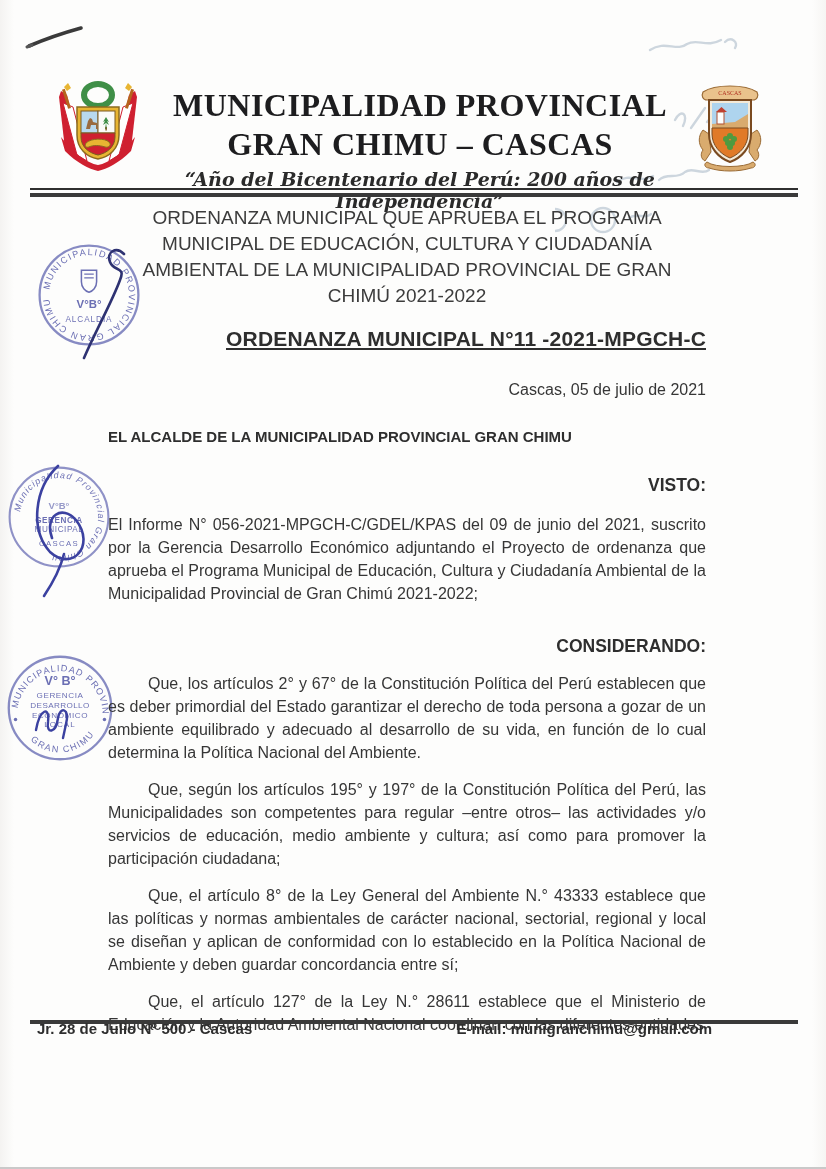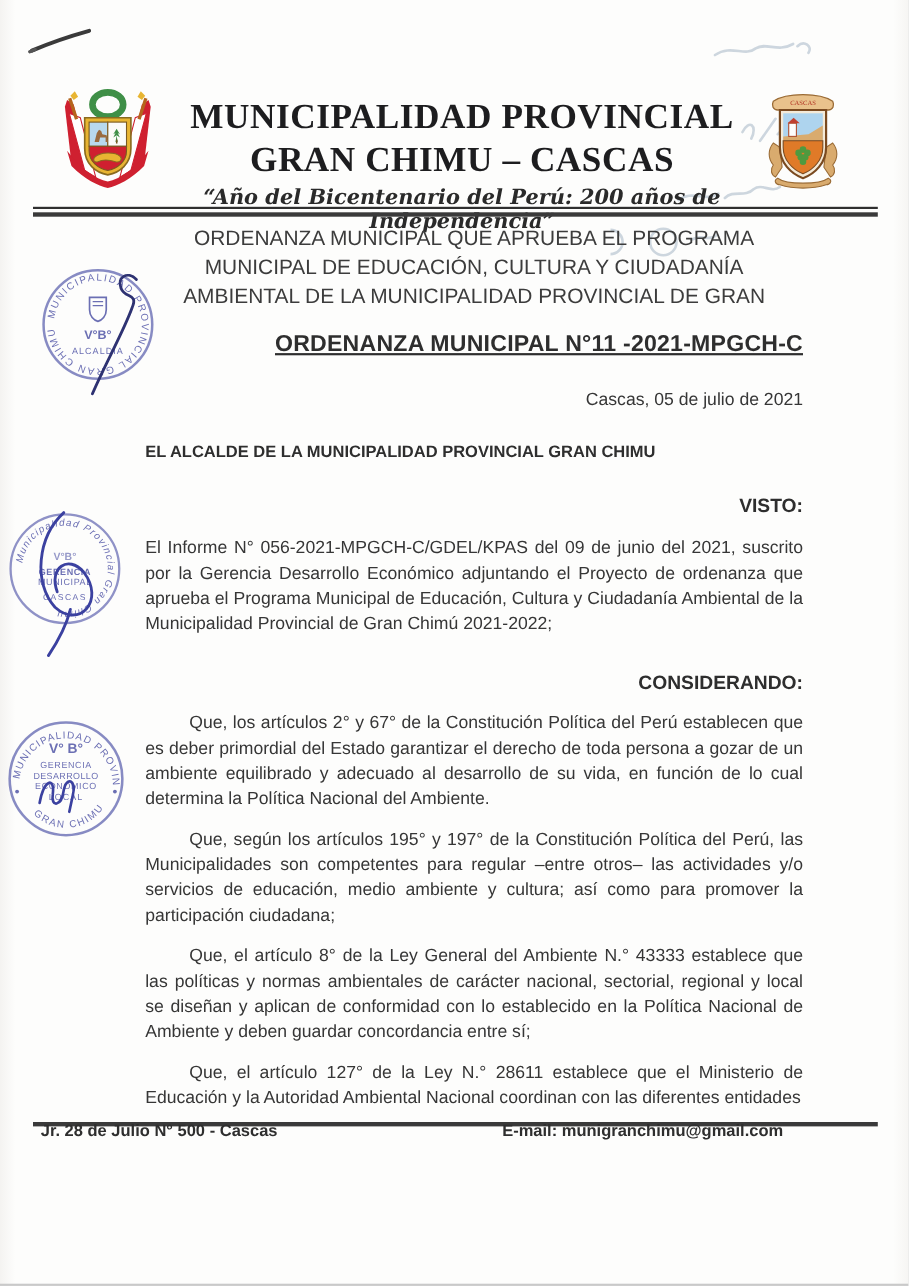--- a/index.html
+++ b/index.html
@@ -41,21 +41,21 @@
   .stamp{position:absolute;opacity:.9;}
   .stamp-1{left:32px;top:238px;}
   .stamp-2{left:2px;top:460px;}
   .stamp-3{left:2px;top:650px;}
   .sig{position:absolute;}
   .sig-1{left:58px;top:244px;}
   .sig-2{left:6px;top:458px;}
   .sig-3{left:26px;top:686px;}
 
   
-  .content{position:absolute;left:132px;top:205px;width:598px;font-size:16px;line-height:23px;color:#363636;}
+  .content{position:absolute;left:108px;top:205px;width:598px;font-size:16px;line-height:23px;color:#363636;}
   .doc-title{ text-align:center;font-size:19px;line-height:26px;color:#3c3c3c;}
   .ord-number{margin-top:18px;text-align:right;font-weight:bold;font-size:21px;color:#2e2e2e;text-decoration:underline;letter-spacing:.2px;}
   .dateline{margin-top:28px;text-align:right;}
   .addressee{margin-top:24px;font-weight:bold;font-size:15px;color:#2e2e2e;}
   .section-heading{margin-top:26px;font-weight:bold;font-size:17.5px;color:#2e2e2e;text-align:right;}
   .para{margin:0;margin-top:14px;text-align:justify;}
   .para.indent{text-indent:40px;}
   .visto-para{margin-top:16px;}
   .considerando{margin-top:30px;}
 
@@ -219,20 +219,21 @@
   </svg>
   <svg class="sig sig-3" width="70" height="70" viewBox="0 0 70 70">
     <path d="M10,44 C14,22 24,20 22,36 C20,48 30,48 32,32 C34,20 44,22 40,38 L37,52" stroke="#3b41a0" stroke-width="2.4" fill="none" stroke-linecap="round"></path>
   </svg>
 
   <div class="content">
     <div class="doc-title">
       <div>ORDENANZA MUNICIPAL QUE APRUEBA EL PROGRAMA</div>
       <div>MUNICIPAL DE EDUCACIÓN, CULTURA Y CIUDADANÍA</div>
       <div>AMBIENTAL DE LA MUNICIPALIDAD PROVINCIAL DE GRAN</div>
+      <div>CHIMÚ 2021-2022</div>
     </div>
 
     <div class="ord-number">ORDENANZA MUNICIPAL N°11 -2021-MPGCH-C</div>
 
     <div class="dateline">Cascas, 05 de julio de 2021</div>
 
     <div class="addressee">EL ALCALDE DE LA MUNICIPALIDAD PROVINCIAL GRAN CHIMU</div>
 
     <div class="section-heading">VISTO:</div>
 

